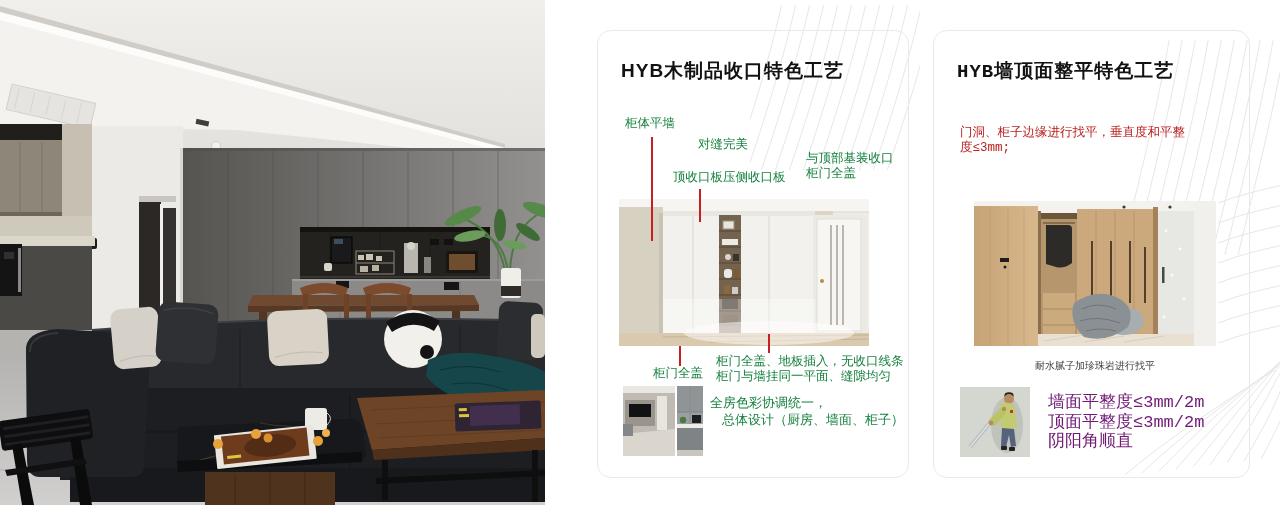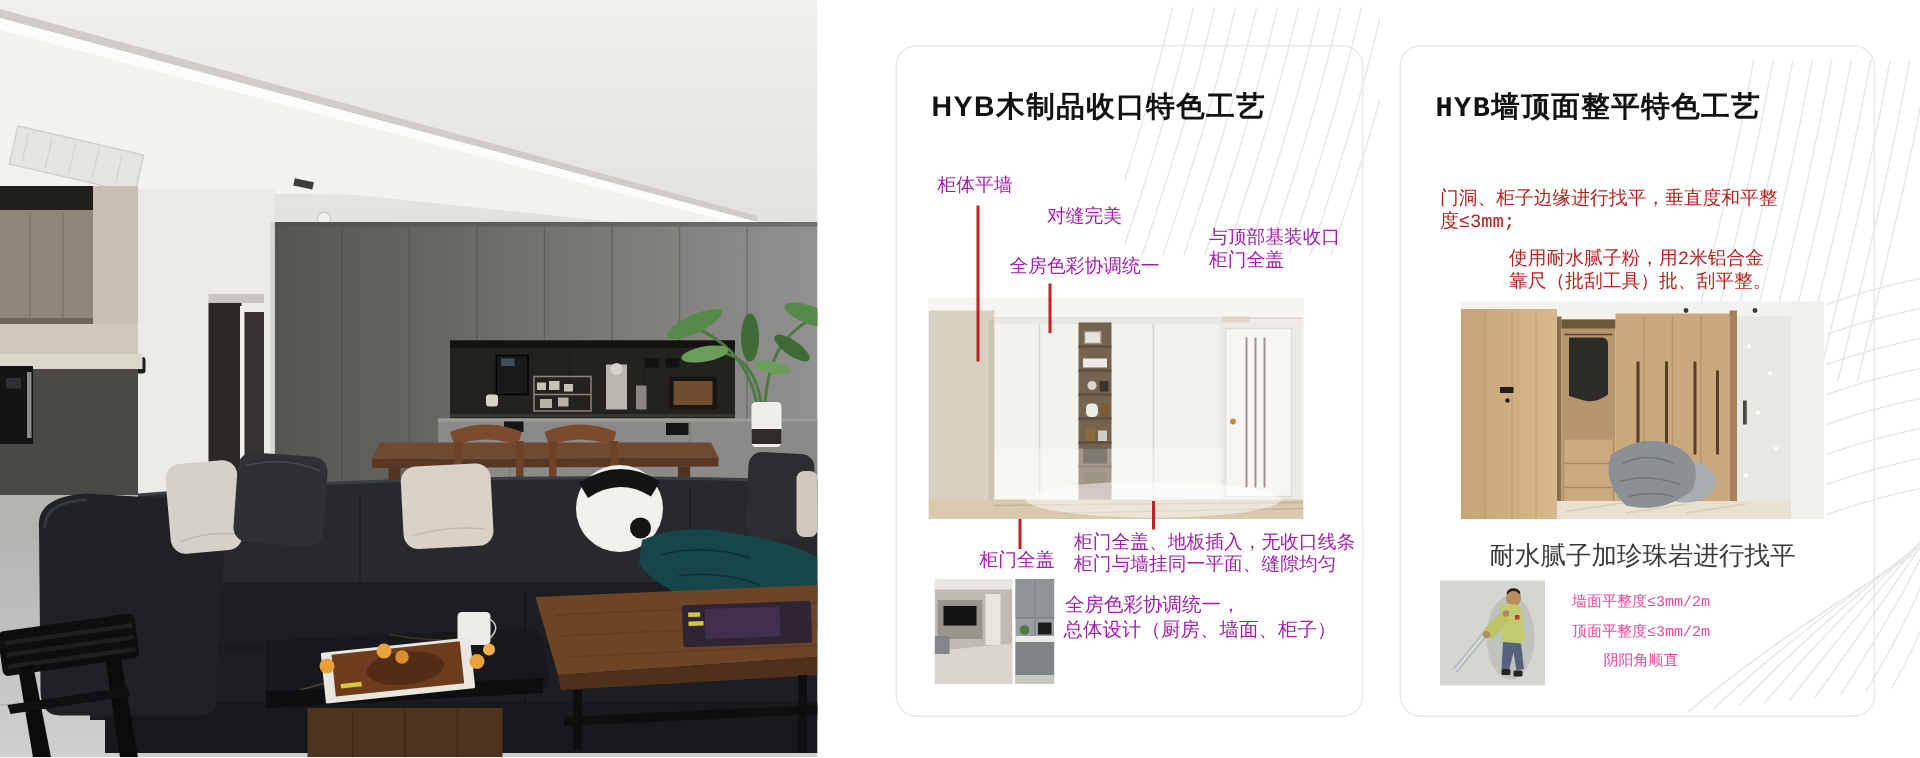--- a/index.html
+++ b/index.html
@@ -7,25 +7,25 @@
          font-family:"Liberation Sans","DejaVu Sans",sans-serif;}
   .photo{position:absolute;left:0;top:0;width:545px;height:505px;z-index:2;}
   .decor{position:absolute;z-index:1;pointer-events:none;}
   .decor path{fill:none;stroke:var(--decor,#e7e7e7);stroke-width:1;}
   .card{position:absolute;top:30px;height:446px;border:1px solid var(--border,#e9e9e9);
         border-radius:14px;background:transparent;z-index:2;}
   .card1{left:597px;width:310px;}
   .card2{left:933px;width:315px;font-family:Liberation Mono, monospace;}
   .card-title{position:absolute;left:23px;top:27px;margin:0;font-size:19px;font-weight:700;
               color:#121212;letter-spacing:1px;white-space:nowrap;}
-  .ann{position:absolute;font-size:12.5px;color:#a21caf;white-space:nowrap;line-height:15px;}
+  .ann{position:absolute;font-size:12.5px;color:#15803d;white-space:nowrap;line-height:15px;}
   .leader{position:absolute;width:2px;background:var(--red,#c42020);z-index:3;}
   .imgbox{position:absolute;overflow:hidden;background:#eee;}
-  .caption{position:absolute;font-size:17px;color:#3a3a3a;text-align:center;}
-  .metrics{position:absolute;font-size:10px;color:#ec4899;line-height:19.5px;white-space:nowrap;text-align:center;}
+  .caption{position:absolute;font-size:10px;color:#3a3a3a;text-align:center;}
+  .metrics{position:absolute;font-size:17px;color:#701a75;line-height:19.5px;white-space:nowrap;}
   .para{position:absolute;font-size:12.5px;color:#b91c1c;line-height:15px;white-space:nowrap;}
 </style>
 </head>
 <body>
 
 <div class="stage">
 
   <div class="photo">
     <svg width="545" height="505" viewBox="0 0 545 505">
       <defs>
@@ -306,21 +306,21 @@
   </svg>
 
   <section class="card card1">
     <h2 class="card-title">HYB木制品收口特色工艺</h2>
 
     <span class="ann" style="left:27px;top:85px">柜体平墙</span>
     <i class="leader" style="left:53px;top:106px;height:104px"></i>
 
     <span class="ann" style="left:100px;top:106px">对缝完美</span>
 
-    <span class="ann" style="left:75px;top:139px">全房色彩协调统一</span>
+    <span class="ann" style="left:75px;top:139px">顶收口板压侧收口板</span>
     <i class="leader" style="left:101px;top:158px;height:33px"></i>
 
     <div class="ann" style="left:208px;top:120px">
       <div>与顶部基装收口</div>
       <div>柜门全盖</div>
     </div>
 
     <div class="imgbox" style="left:21px;top:168px;width:250px;height:147px">
       <svg width="250" height="147" viewBox="0 0 250 147">
         <rect width="250" height="147" fill="#efece6"></rect>
@@ -402,33 +402,29 @@
           <rect x="15" y="29" width="9" height="8" fill="#1b1d1e"></rect>
           <circle cx="6" cy="34" r="3.2" fill="#4d7842"></circle>
           <rect y="38" width="26" height="4" fill="#ecebe7"></rect>
           <rect y="42" width="26" height="22" fill="#7e8486"></rect>
           <rect y="64" width="26" height="6" fill="#c9c6c0"></rect>
         </g>
       </svg>
     </div>
 
     <span class="ann" style="left:112px;top:364px;font-size:13px">全房色彩协调统一，</span>
-    <span class="ann" style="left:111px;top:381px;font-size:13px">总体设计（厨房、墙面、柜子）</span>
+    <span class="ann" style="left:124px;top:381px;font-size:13px">总体设计（厨房、墙面、柜子）</span>
   </section>
 
   <section class="card card2">
     <h2 class="card-title">HYB墙顶面整平特色工艺</h2>
 
     <div class="para" style="left:26px;top:95px">
       <div>门洞、柜子边缘进行找平，垂直度和平整</div>
       <div>度≤3mm;</div>
-    </div>
-    <div class="para" style="left:72px;top:135px">
-      <div>使用耐水腻子粉，用2米铝合金</div>
-      <div>靠尺（批刮工具）批、刮平整。</div>
     </div>
 
     <div class="imgbox" style="left:40px;top:170px;width:242px;height:145px">
       <svg width="242" height="145" viewBox="0 0 242 145">
         <rect width="242" height="145" fill="#efece7"></rect>
         <rect width="242" height="13" fill="#f3f2ef"></rect>
         <circle cx="150" cy="6" r="1.6" fill="#3a3a3a"></circle>
           <circle cx="196" cy="6" r="1.6" fill="#3a3a3a"></circle>
         <defs>
             <linearGradient id="gWood" x1="0" y1="0" x2="1" y2="0">

